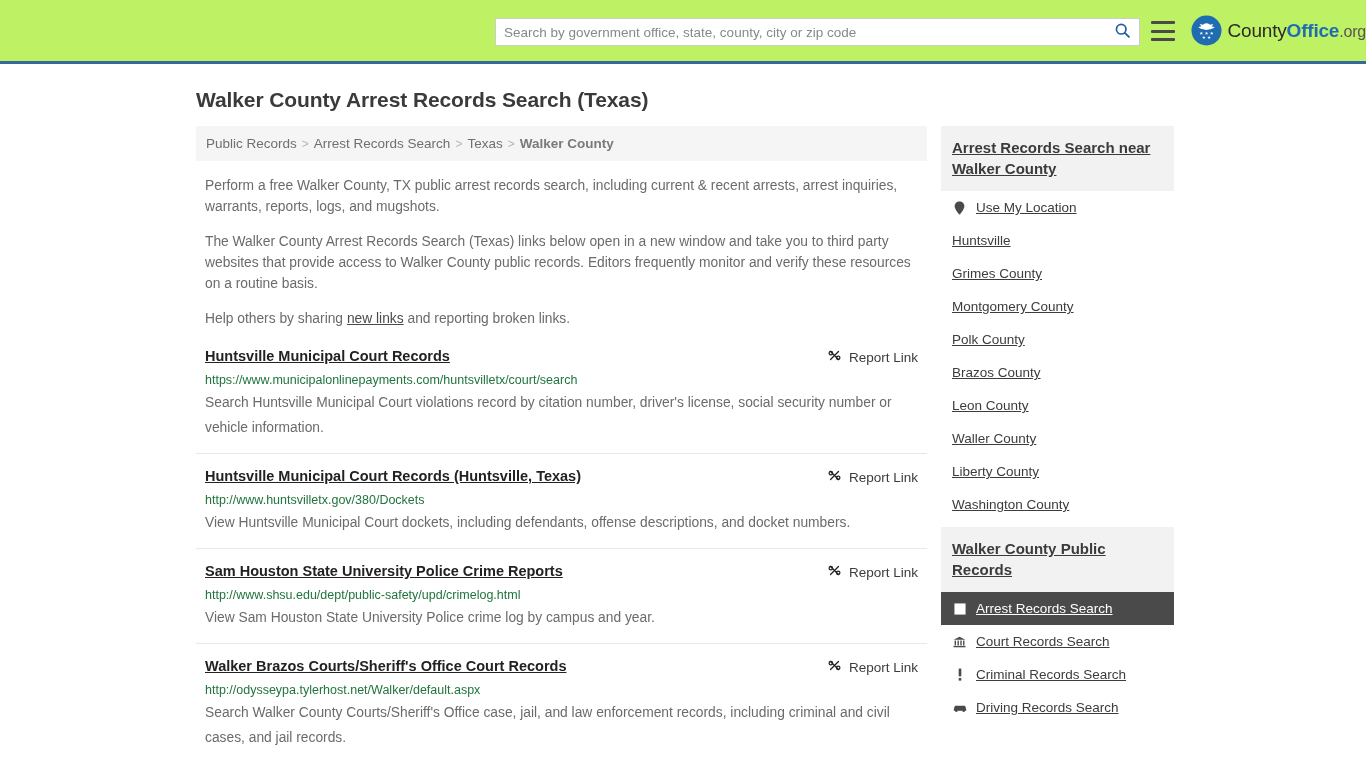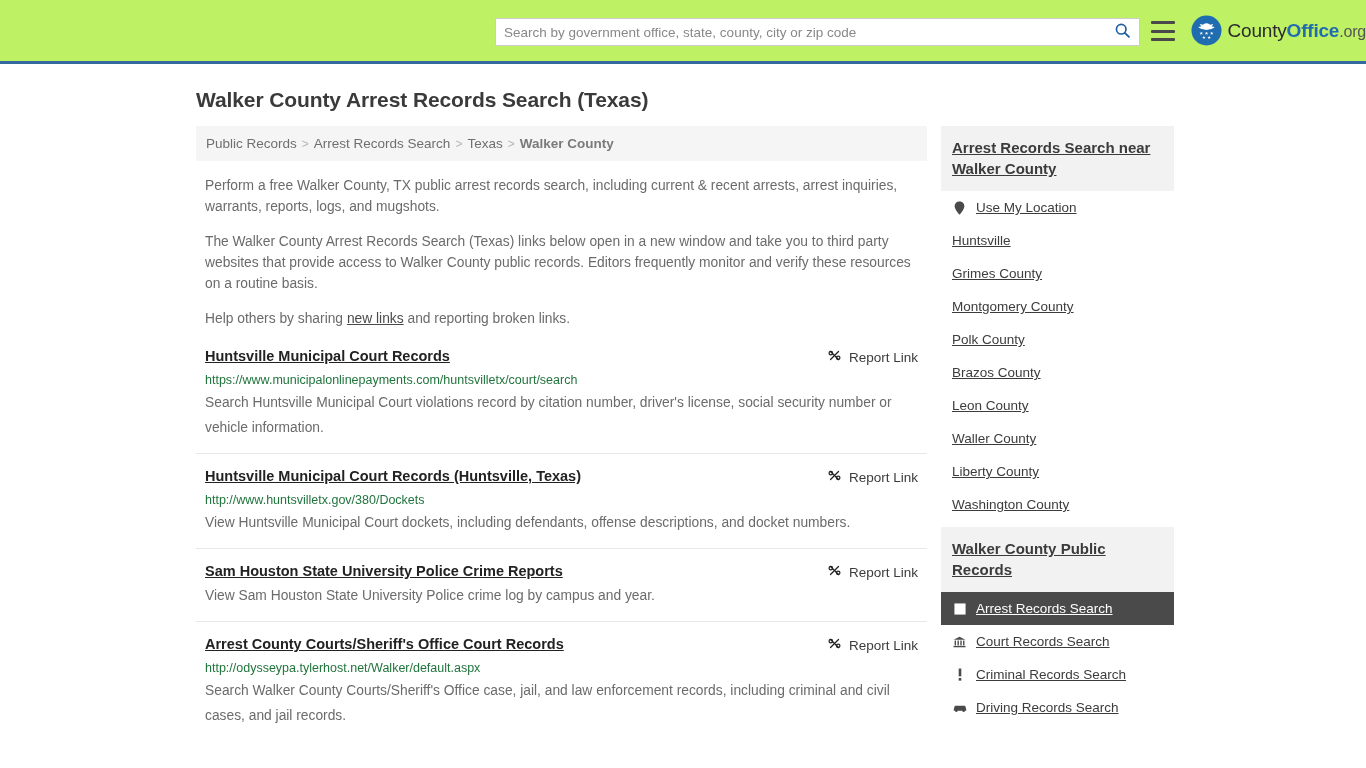--- a/index.html
+++ b/index.html
@@ -335,26 +335,27 @@
               <span>
                 <svg viewBox="0 0 18 18" width="15" height="15" aria-hidden="true">
                   <path d="M4.2 4.2 L13.8 13.8 M13.8 4.2 L4.2 13.8" stroke="#222" stroke-width="1.5" fill="none" stroke-linecap="round"></path>
                   <circle cx="4.6" cy="6.2" r="2.1" fill="none" stroke="#222" stroke-width="1.5"></circle>
                   <circle cx="13.4" cy="11.8" r="2.1" fill="none" stroke="#222" stroke-width="1.5"></circle>
                 </svg>
               </span>
               <span class="rl-label">Report Link</span>
             </div>
           </div>
+          <div class="result-url">http://www.shsu.edu/dept/public-safety/upd/crimelog.html</div>
           <div class="result-desc">View Sam Houston State University Police crime log by campus and year.</div>
         </div>
 
         <div class="result">
           <div class="result-head">
-            <a class="result-title">Arrest County Courts/Sheriff's Office Court Records</a>
+            <a class="result-title">Walker Brazos Courts/Sheriff's Office Court Records</a>
             <div class="report-link">
               <span>
                 <svg viewBox="0 0 18 18" width="15" height="15" aria-hidden="true">
                   <path d="M4.2 4.2 L13.8 13.8 M13.8 4.2 L4.2 13.8" stroke="#222" stroke-width="1.5" fill="none" stroke-linecap="round"></path>
                   <circle cx="4.6" cy="6.2" r="2.1" fill="none" stroke="#222" stroke-width="1.5"></circle>
                   <circle cx="13.4" cy="11.8" r="2.1" fill="none" stroke="#222" stroke-width="1.5"></circle>
                 </svg>
               </span>
               <span class="rl-label">Report Link</span>
             </div>

